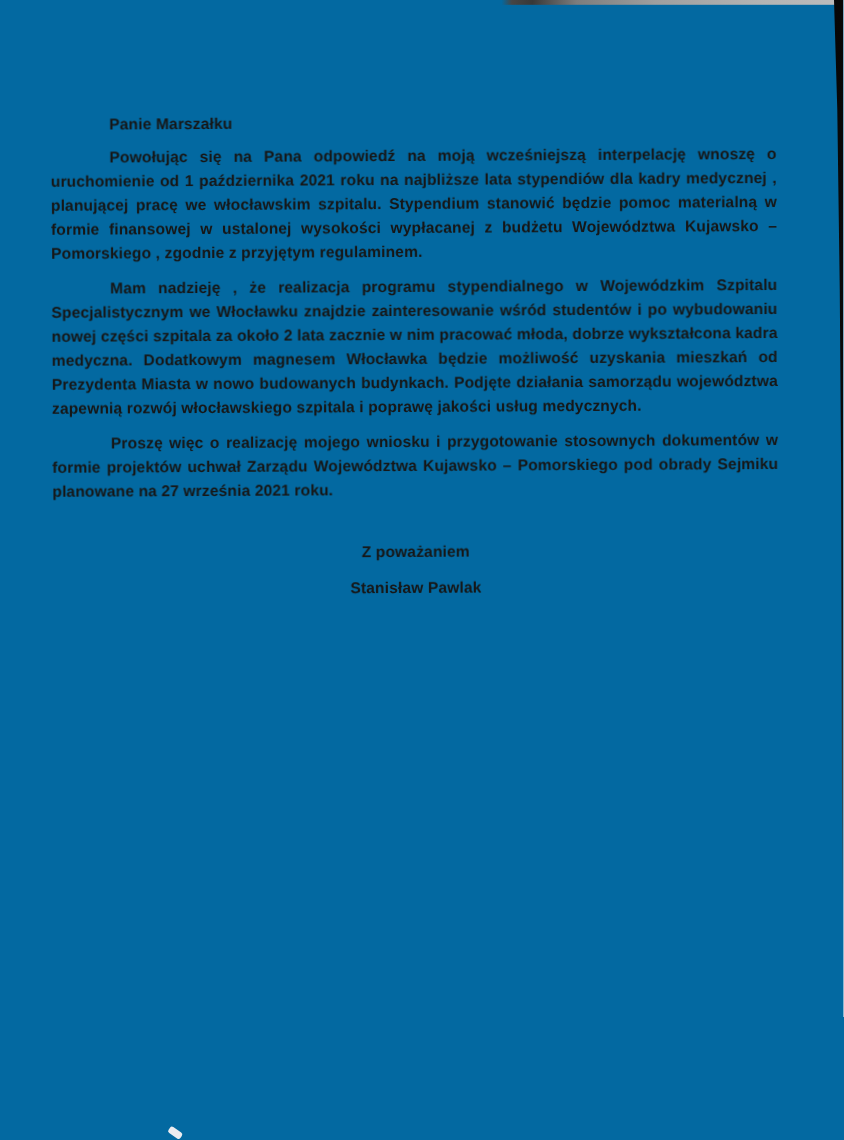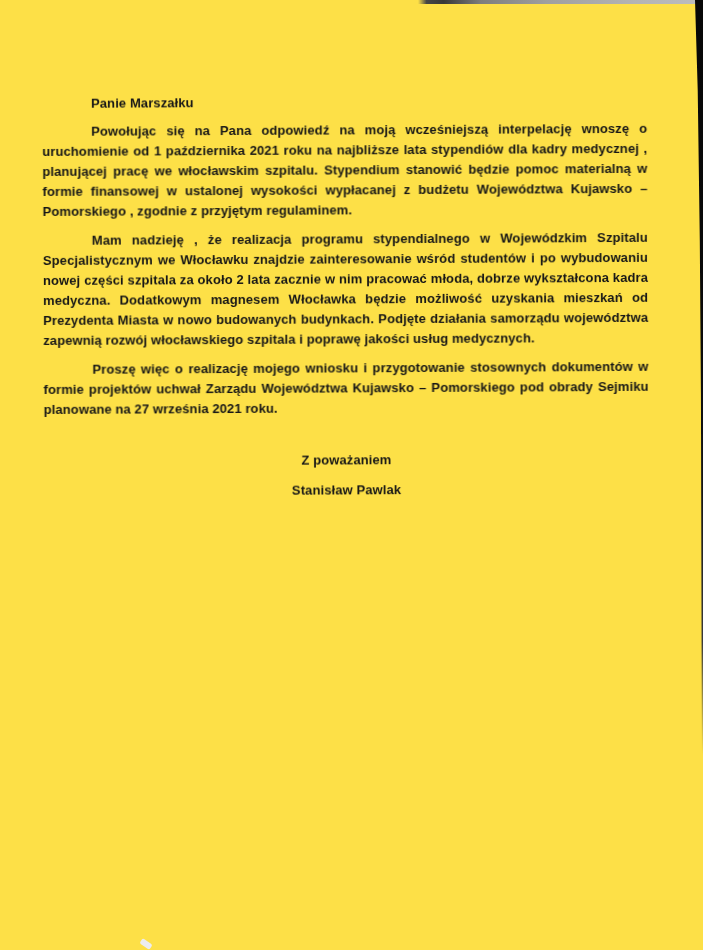--- a/index.html
+++ b/index.html
@@ -10,21 +10,21 @@
   body {
     width: 703px;
     height: 950px;
     overflow: hidden;
     font-family: "Liberation Sans", sans-serif;
   }
   .page {
     position: relative;
     width: 703px;
     height: 950px;
-    background: #fde047;
+    background: #0369a1;
     overflow: hidden;
   }
   
   .letter-content {
     position: absolute;
     left: 42px;
     top: 94px;
     width: 605px;
     color: #161616;
     font-size: 13px;

